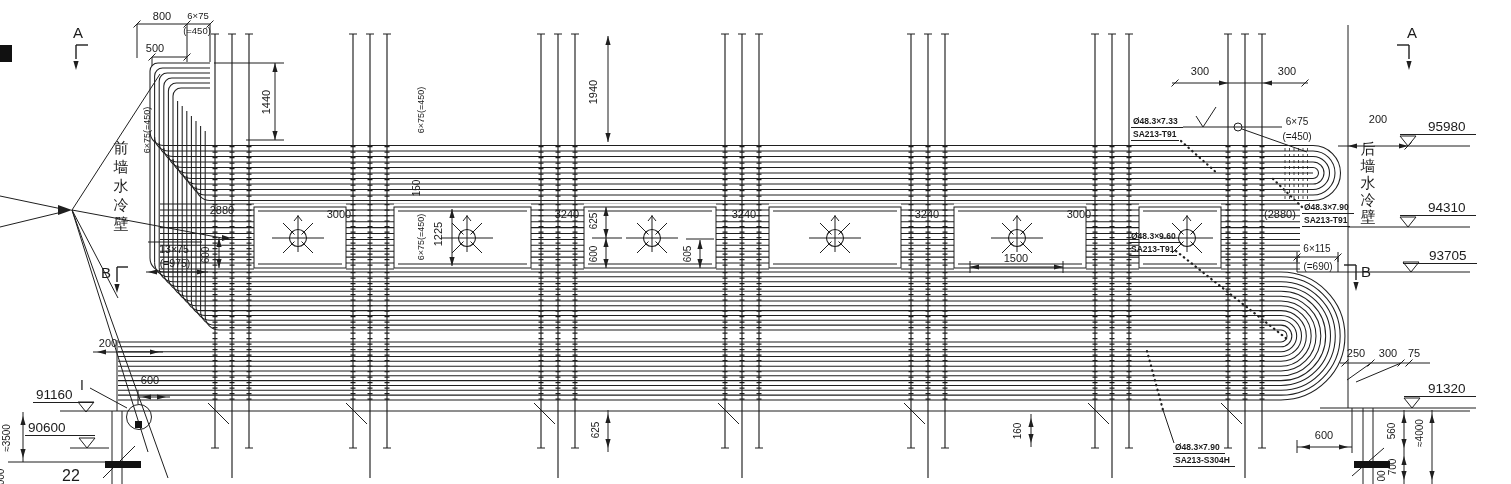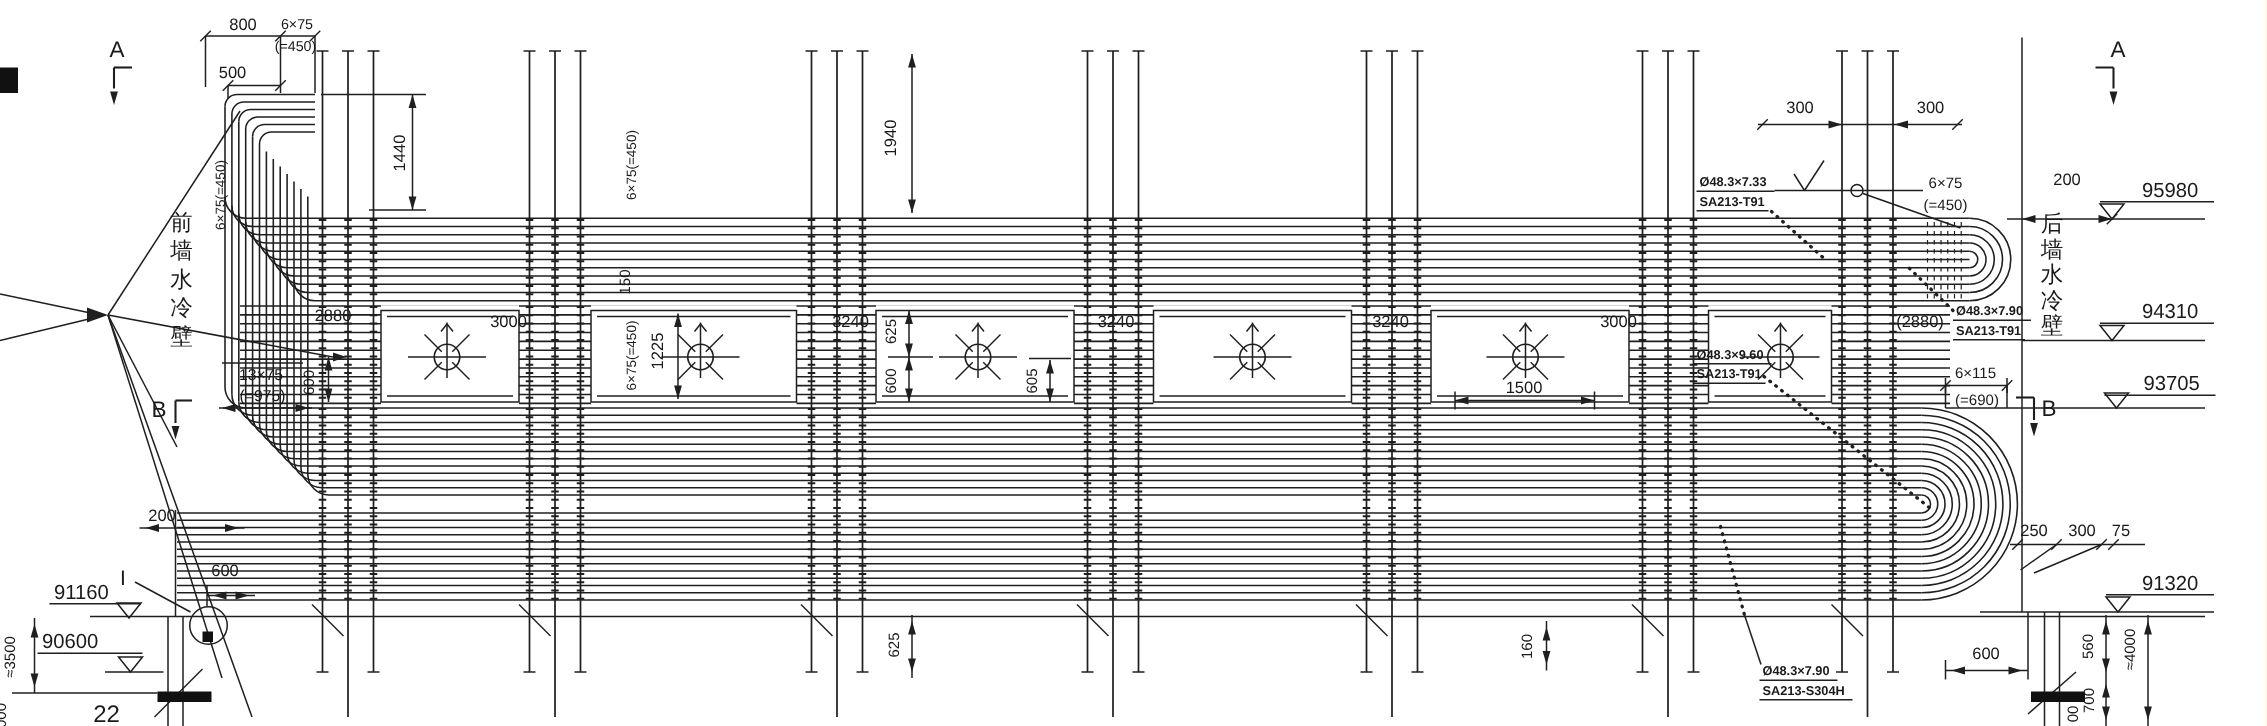--- a/index.html
+++ b/index.html
@@ -1,16 +1,16 @@
 <!DOCTYPE html>
 <html><head>
 <meta charset="utf-8">
 <style>
   html,body{margin:0;padding:0;background:#fff;}
-  #stage{position:relative;width:1511px;height:484px;background:#fde047;overflow:hidden;
+  #stage{position:relative;width:1511px;height:484px;background:#ef4444;overflow:hidden;
          font-family:"Liberation Sans",sans-serif;}
   svg text{font-family:"Liberation Sans",sans-serif;fill:#1a1a1a;}
 </style>
 </head>
 <body>
 
 <div id="stage"><svg width="1511" height="484" viewBox="0 0 1511 484">
       <rect x="0" y="0" width="1511" height="484" fill="#fff"></rect>
       <path d="M150 131.5 A14 14 0 0 0 164 145.5 L1313 145.5" fill="none" stroke="#1f1f1f" stroke-width="1.05"></path>
       <path d="M154.6 137 A14 14 0 0 0 168.6 151 L1313 151" fill="none" stroke="#1f1f1f" stroke-width="1.05"></path>

